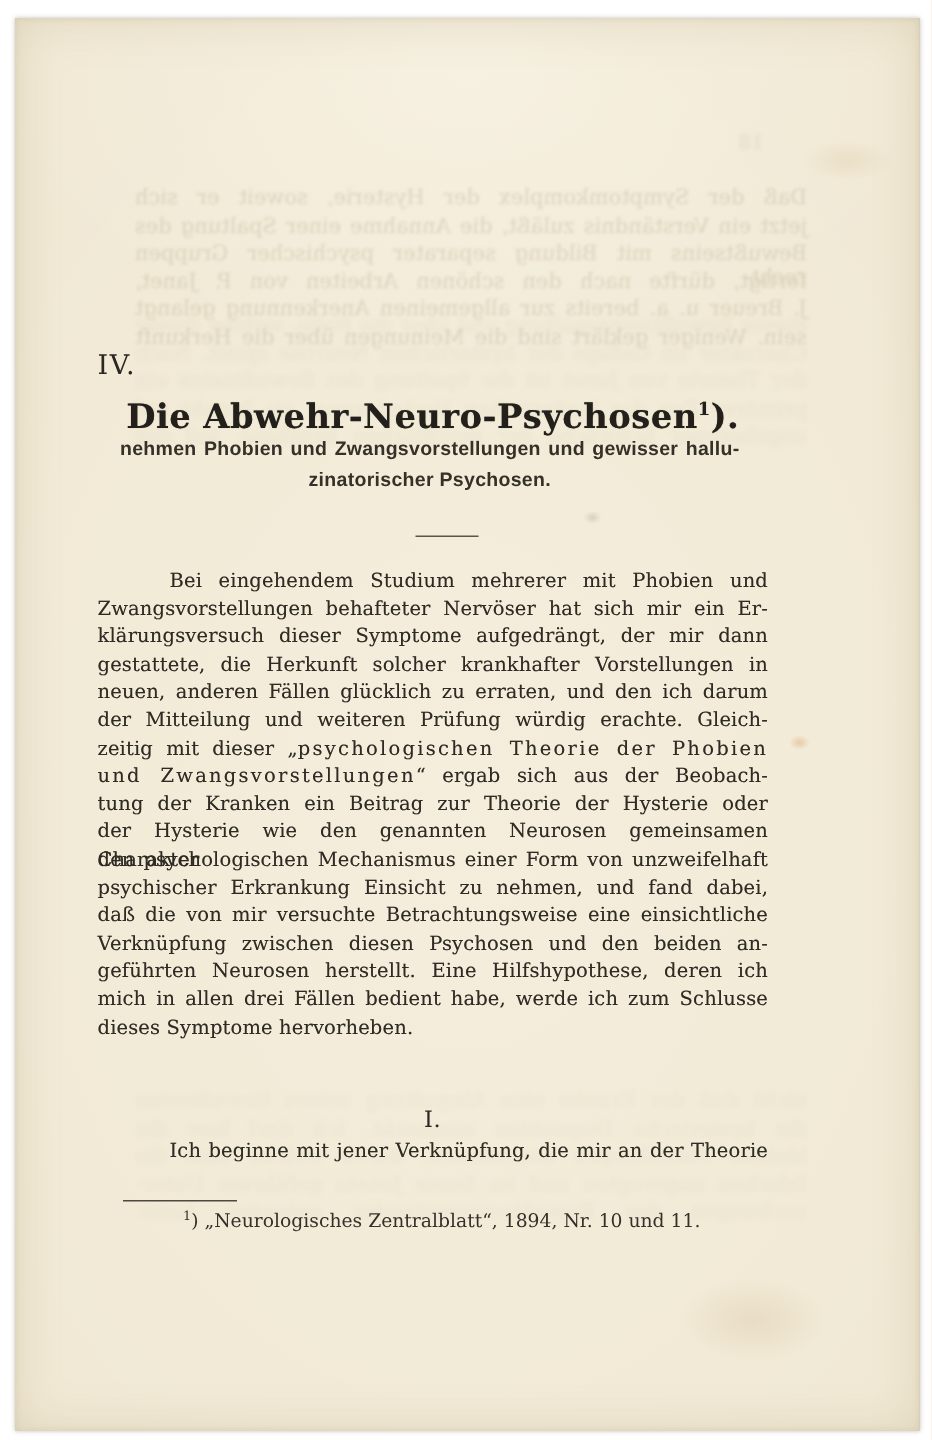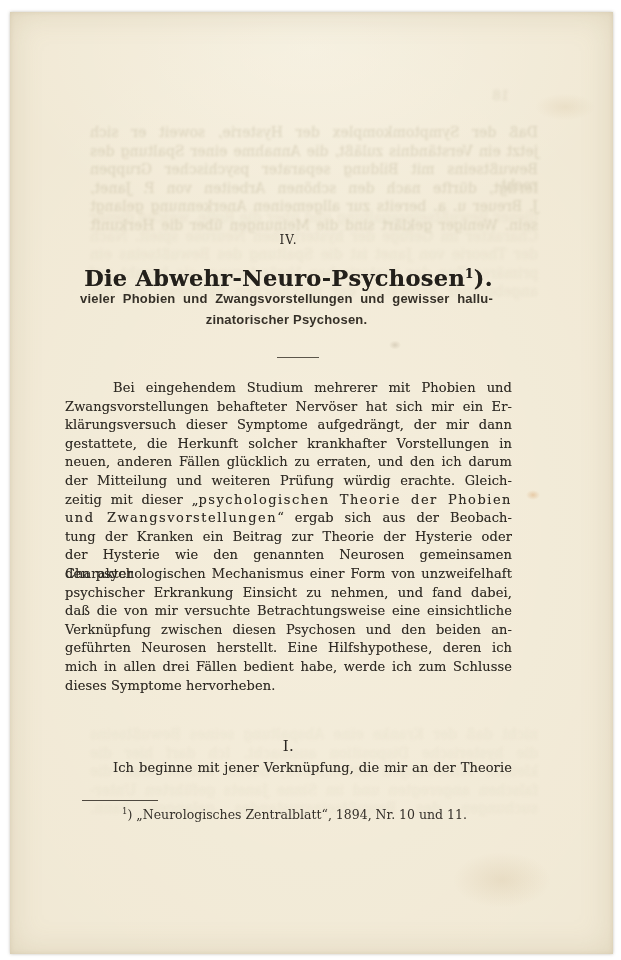--- a/index.html
+++ b/index.html
@@ -38,21 +38,21 @@
   
   .content{position:absolute;left:55px;top:0;width:447px;z-index:3;color:#2e2a24;}
   .ln{
     text-align:justify;text-align-last:justify;
     height:18.6px;
   }
   .ln.indent{padding-left:48px;}
   .ln.last{text-align-last:left;}
   .ln.center{text-align-last:center;}
   .sperr{letter-spacing:1.5px;}
-  .sec-iv{position:absolute;top:221px;width:100%;text-align:center;font-size:12px;letter-spacing:1px;color:#2b2722;}
+  .sec-iv{position:absolute;top:221px;width:100%;text-align:left;font-size:18px;letter-spacing:1px;color:#2b2722;}
   .title{
     position:absolute;top:253px;width:100%;text-align:center;
     font-size:22.5px;font-weight:700;letter-spacing:.3px;color:#23201b;
     text-shadow:0 0 .5px rgba(35,30,20,.55);
   }
   .title sup{font-size:12px;}
   .subtitle{
     position:absolute;top:279px;left:15px;width:413px;
     font-family:"Liberation Sans", sans-serif;font-weight:700;
     font-size:13px;color:#353028;letter-spacing:.2px;
@@ -99,21 +99,21 @@
       </div>
   </div>
 
   <div class="content">
 
     <div class="sec-iv">IV.</div>
 
     <div class="title"><span>Die Abwehr-Neuro-Psychosen</span><sup>1</sup><span>).</span></div>
 
     <div class="subtitle">
-        <div class="ln">vieler Phobien und Zwangsvorstellungen und gewisser hallu-</div>
+        <div class="ln">nehmen Phobien und Zwangsvorstellungen und gewisser hallu-</div>
         <div class="ln center">zinatorischer Psychosen.</div>
       </div>
 
     <div class="divider"></div>
 
     <div class="para para1">
         <div class="ln indent">Bei eingehendem Studium mehrerer mit Phobien und</div>
         <div class="ln">Zwangsvorstellungen behafteter Nervöser hat sich mir ein Er-</div>
         <div class="ln">klärungsversuch dieser Symptome aufgedrängt, der mir dann</div>
         <div class="ln">gestattete, die Herkunft solcher krankhafter Vorstellungen in</div>

